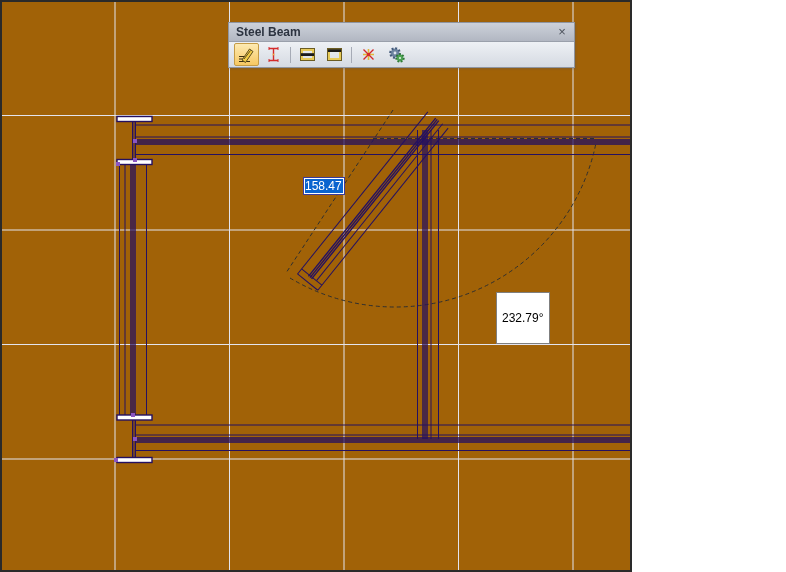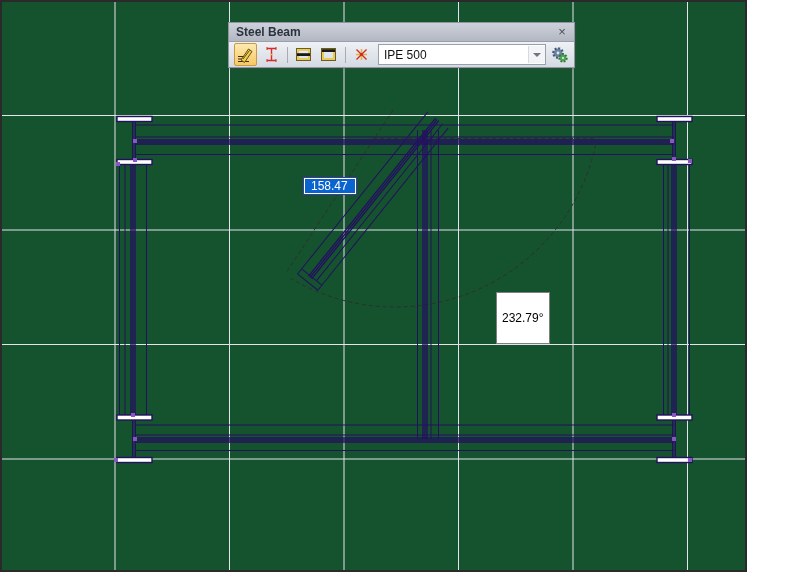--- a/index.html
+++ b/index.html
@@ -1,17 +1,17 @@
 <!DOCTYPE html>
 <html><head>
 <meta charset="utf-8">
 <style>
   html,body{margin:0;padding:0;background:#fff;font-family:"Liberation Sans",sans-serif;}
-  .window{position:relative;width:747px;height:572px;box-sizing:border-box;
-          border:2px solid #2a2a2a;background:#14532d;overflow:hidden;}
+  .window{position:relative;width:632px;height:572px;box-sizing:border-box;
+          border:2px solid #2a2a2a;background:#a16207;overflow:hidden;}
   .canvas-svg{position:absolute;left:0;top:0;}
 
   
   .palette{position:absolute;left:226px;top:20px;width:345px;
            border:1px solid #8f95a1;background:#dfe3ea;box-shadow:1px 1px 2px rgba(80,85,95,.35);}
   .palette-title{position:relative;height:18px;line-height:18px;
                  background:linear-gradient(180deg,#cdd1da 0%,#b2b7c2 100%);
                  border-bottom:1px solid #9aa0ab;padding-left:7px;
                  font-size:12px;font-weight:bold;color:#2c3340;}
   .close-btn{position:absolute;right:4px;top:0;width:16px;height:18px;text-align:center;
@@ -30,21 +30,21 @@
                display:flex;align-items:center;justify-content:center;}
   .combo-arrow i{width:0;height:0;border-left:4px solid transparent;border-right:4px solid transparent;
                  border-top:4px solid #6f757e;}
   .gear-btn{width:22px;height:21px;display:flex;align-items:center;justify-content:center;margin-left:4px;}
 
   
   .len-box{position:absolute;left:301px;top:175px;background:#fff;
            border:1px solid #3b3b9d;padding:1px;}
   .len-box input{display:block;border:none;outline:none;width:38px;height:14px;
                  background:#0a64cf;color:#fff;font-family:"Liberation Sans",sans-serif;
-                 font-size:12px;padding:0 6px;margin:0;}
+                 font-size:12px;padding:0 0;margin:0;}
   .angle-box{position:absolute;left:494px;top:290px;background:#fff;
              border:1px solid #7f7f7f;padding:18px 5px;font-size:12px;color:#000;}
 </style>
 </head>
 <body>
 
 <div class="window">
 
   <svg class="canvas-svg" width="782" height="568" viewBox="0 0 782 568">
 
@@ -207,26 +207,20 @@
       <div class="tool-sep"></div>
 
       <div class="tool-btn">
         <svg width="17" height="17" viewBox="0 0 17 17">
           <path d="M3 8.5 H14 M8.5 3 V14" stroke="#e0b93a" stroke-width="1.6"></path>
           <path d="M3.5 3.5 L13.5 13.5 M13.5 3.5 L3.5 13.5" stroke="#d42a2a" stroke-width="1.4"></path>
           <circle cx="8.5" cy="8.5" r="1.6" fill="#d42a2a"></circle>
         </svg>
       </div>
 
-      <div class="combo">
-        <span class="combo-text">IPE 500</span>
-        <span class="combo-arrow">
-            <i></i>
-          </span>
-      </div>
 
       <div class="gear-btn">
         <svg width="18" height="18" viewBox="0 0 18 18">
           <circle cx="7" cy="7" r="4.4" fill="#6d84a0" stroke="#3c5str" stroke-width="0"></circle>
           <circle cx="7" cy="7" r="4.8" fill="none" stroke="#41597a" stroke-width="2" stroke-dasharray="2 1.7"></circle>
           <circle cx="7" cy="7" r="1.4" fill="#dfe6ee"></circle>
           <circle cx="12" cy="12" r="3.4" fill="#4da354"></circle>
           <circle cx="12" cy="12" r="3.8" fill="none" stroke="#2e7a35" stroke-width="1.8" stroke-dasharray="1.8 1.5"></circle>
           <circle cx="12" cy="12" r="1.1" fill="#e2f0e2"></circle>
         </svg>

